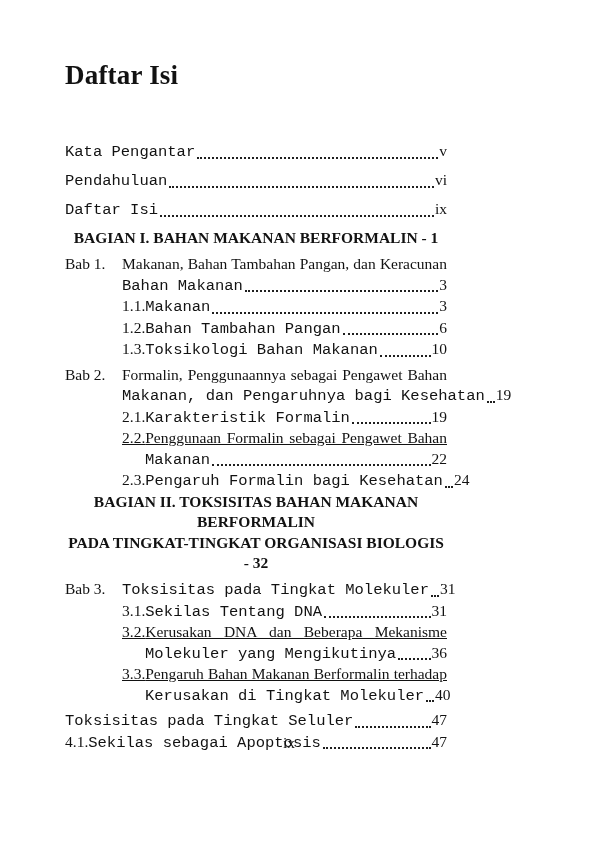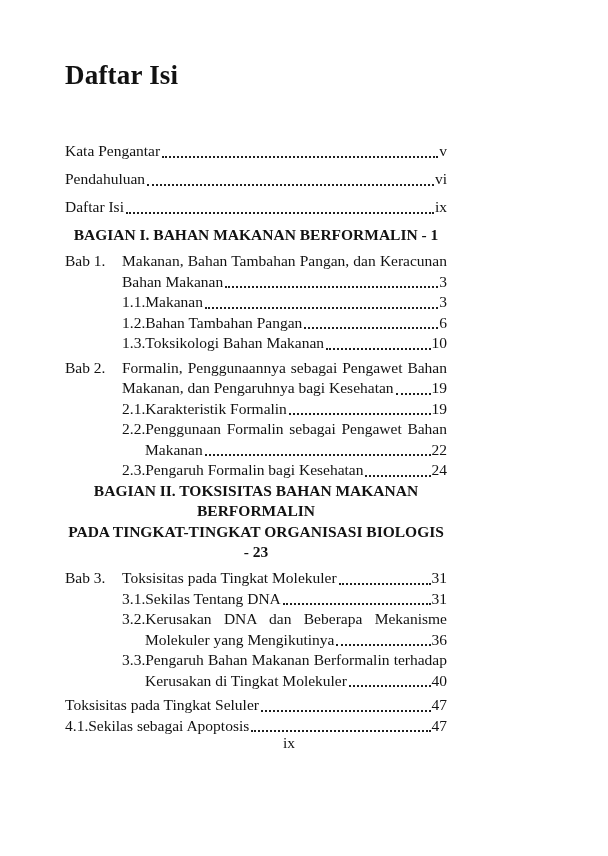--- a/index.html
+++ b/index.html
@@ -17,41 +17,41 @@
   }
   h1.doc-title {
     margin: 0 0 51px 0;
     font-size: 27px;
     line-height: 30px;
     font-weight: bold;
     letter-spacing: 0.2px;
   }
   
   .toc-line { display: flex; align-items: baseline; }
-  .toc-line .entry-text { white-space: nowrap; }
+  .toc-line .entry-text { white-space: nowrap; font-family: Liberation Mono, monospace; }
   .dots {
     flex: 1 1 auto;
     min-width: 8px;
     align-self: flex-end;
     margin: 0 1px 4px 2px;
     border-bottom: 2px dotted #1f1f1f;
     height: 0;
   }
   .pg { white-space: nowrap; }
   .fm-entry { margin-bottom: 7.5px; }
   .section-heading {
     font-weight: bold;
     text-align: center;
     margin: 0 0 5.5px 0;
   }
   .chapter { display: flex; margin-top: 4px; justify-content: space-between; }
   .bab-label { flex: 0 0 57px; }
   .ch-body { flex: 1 1 auto; min-width: 0; }
   .just { text-align: justify; text-align-last: justify; }
-  .sub-first { display: flex; }
+  .sub-first { display: flex; text-decoration: underline; }
   .sub-first .num { flex: 0 0 23px; }
   .sub-first .flex1 { flex: 1 1 auto; min-width: 0; }
   .toc-line .num { flex: 0 0 23px; }
   .indent23 { padding-left: 23px; }
   .footer-folio {
     position: absolute;
     top: 733px; left: 65px; width: 448px;
     text-align: center;
   }
 </style>
@@ -147,21 +147,21 @@
               <span class="num">2.3.</span>
               <span class="entry-text">Pengaruh Formalin bagi Kesehatan</span>
               <span class="dots"></span>
               <span class="pg">24</span>
             </div>
           </div>
         </div>
       </div>
       <div class="section-heading">
         <div>BAGIAN II. TOKSISITAS BAHAN MAKANAN BERFORMALIN</div>
-        <div>PADA TINGKAT-TINGKAT ORGANISASI BIOLOGIS - 23</div>
+        <div>PADA TINGKAT-TINGKAT ORGANISASI BIOLOGIS - 32</div>
       </div>
       <div class="chapter">
         <div class="bab-label">Bab 3.</div>
         <div class="ch-body">
           <div class="toc-line">
             <span class="entry-text">Toksisitas pada Tingkat Molekuler</span>
             <span class="dots"></span>
             <span class="pg">31</span>
           </div>
           <div class="sub">

